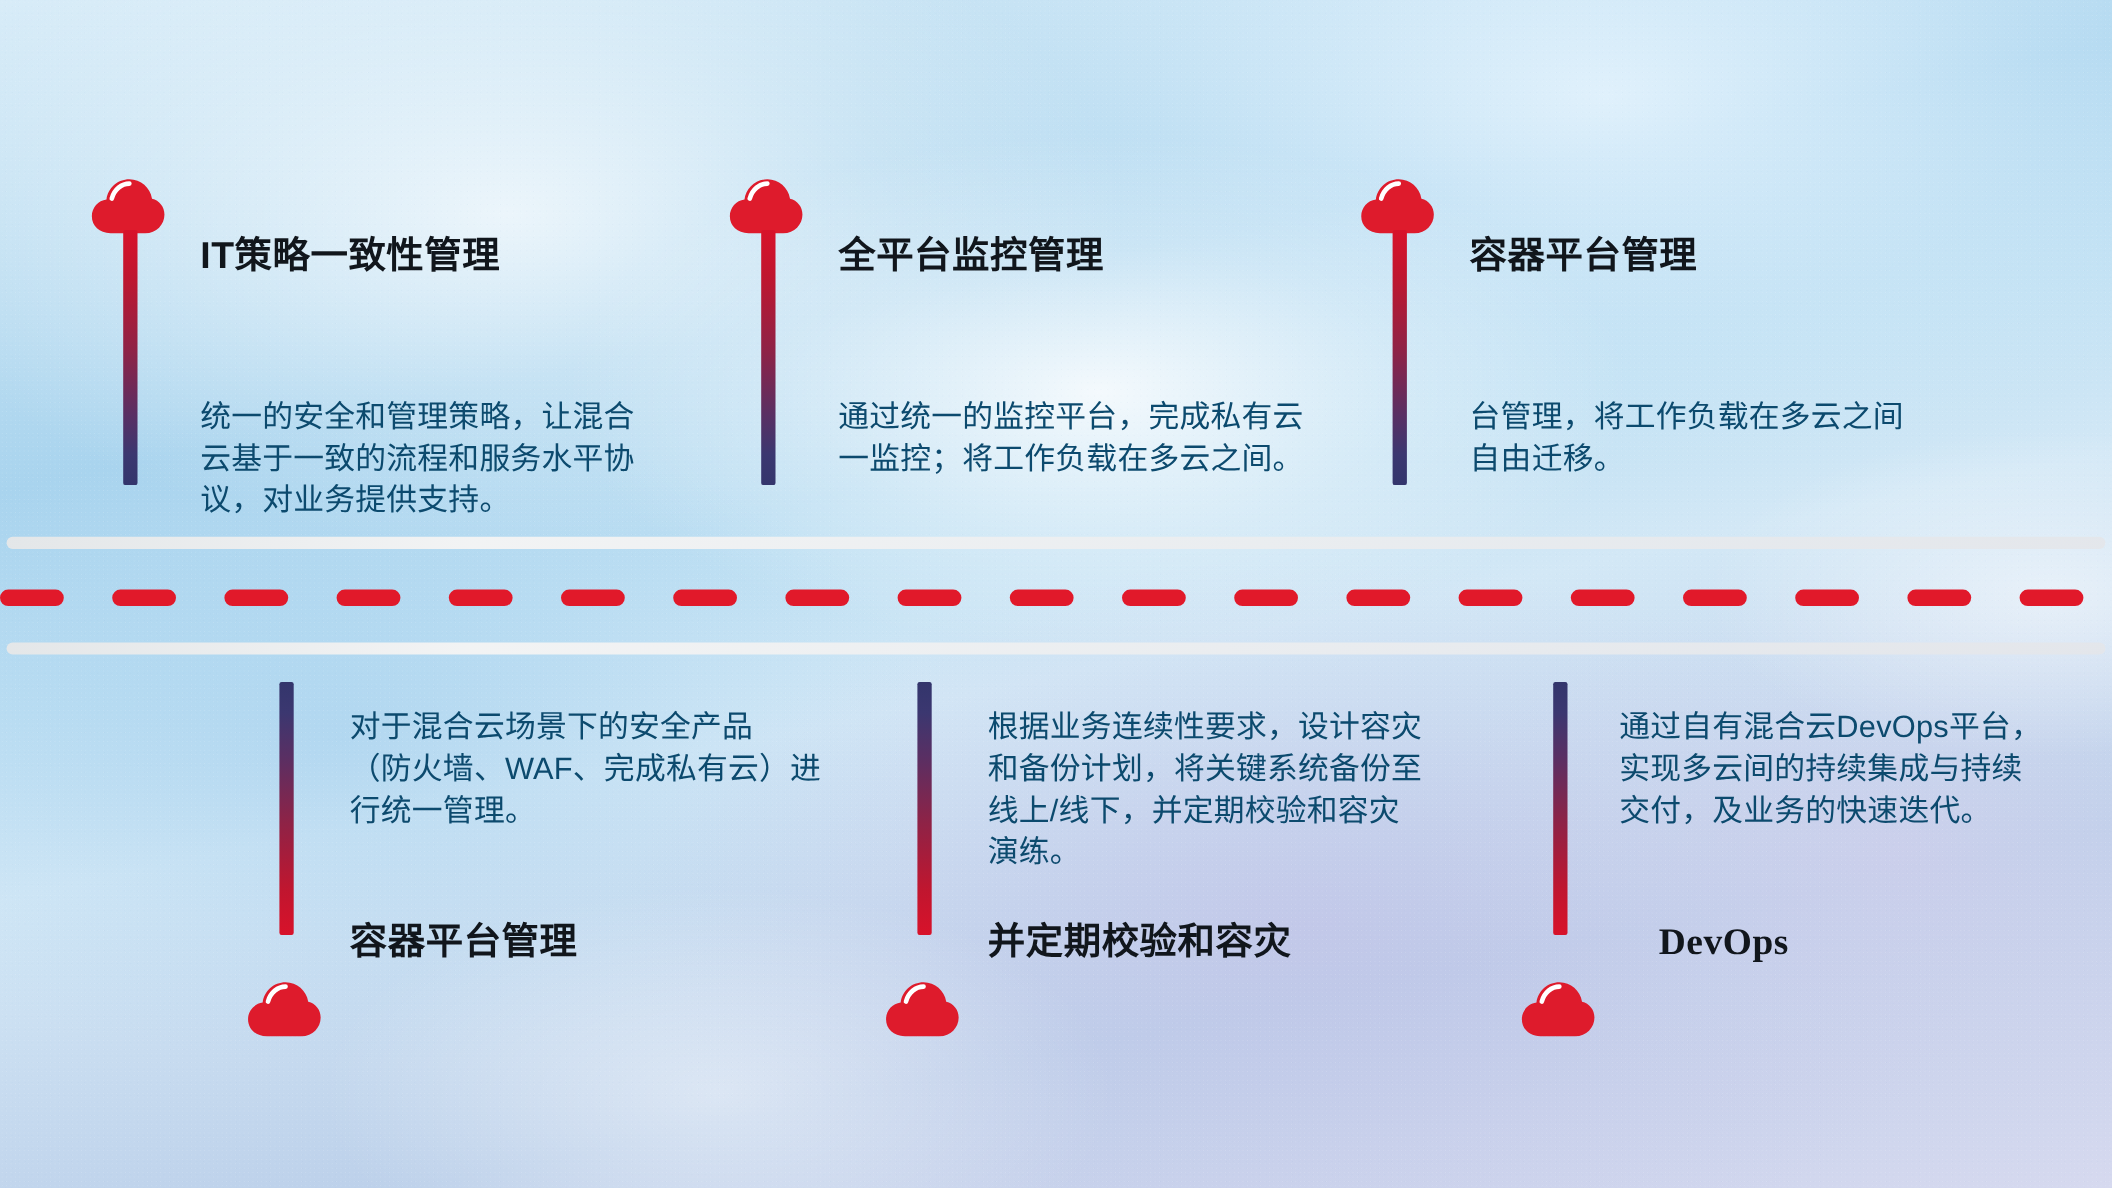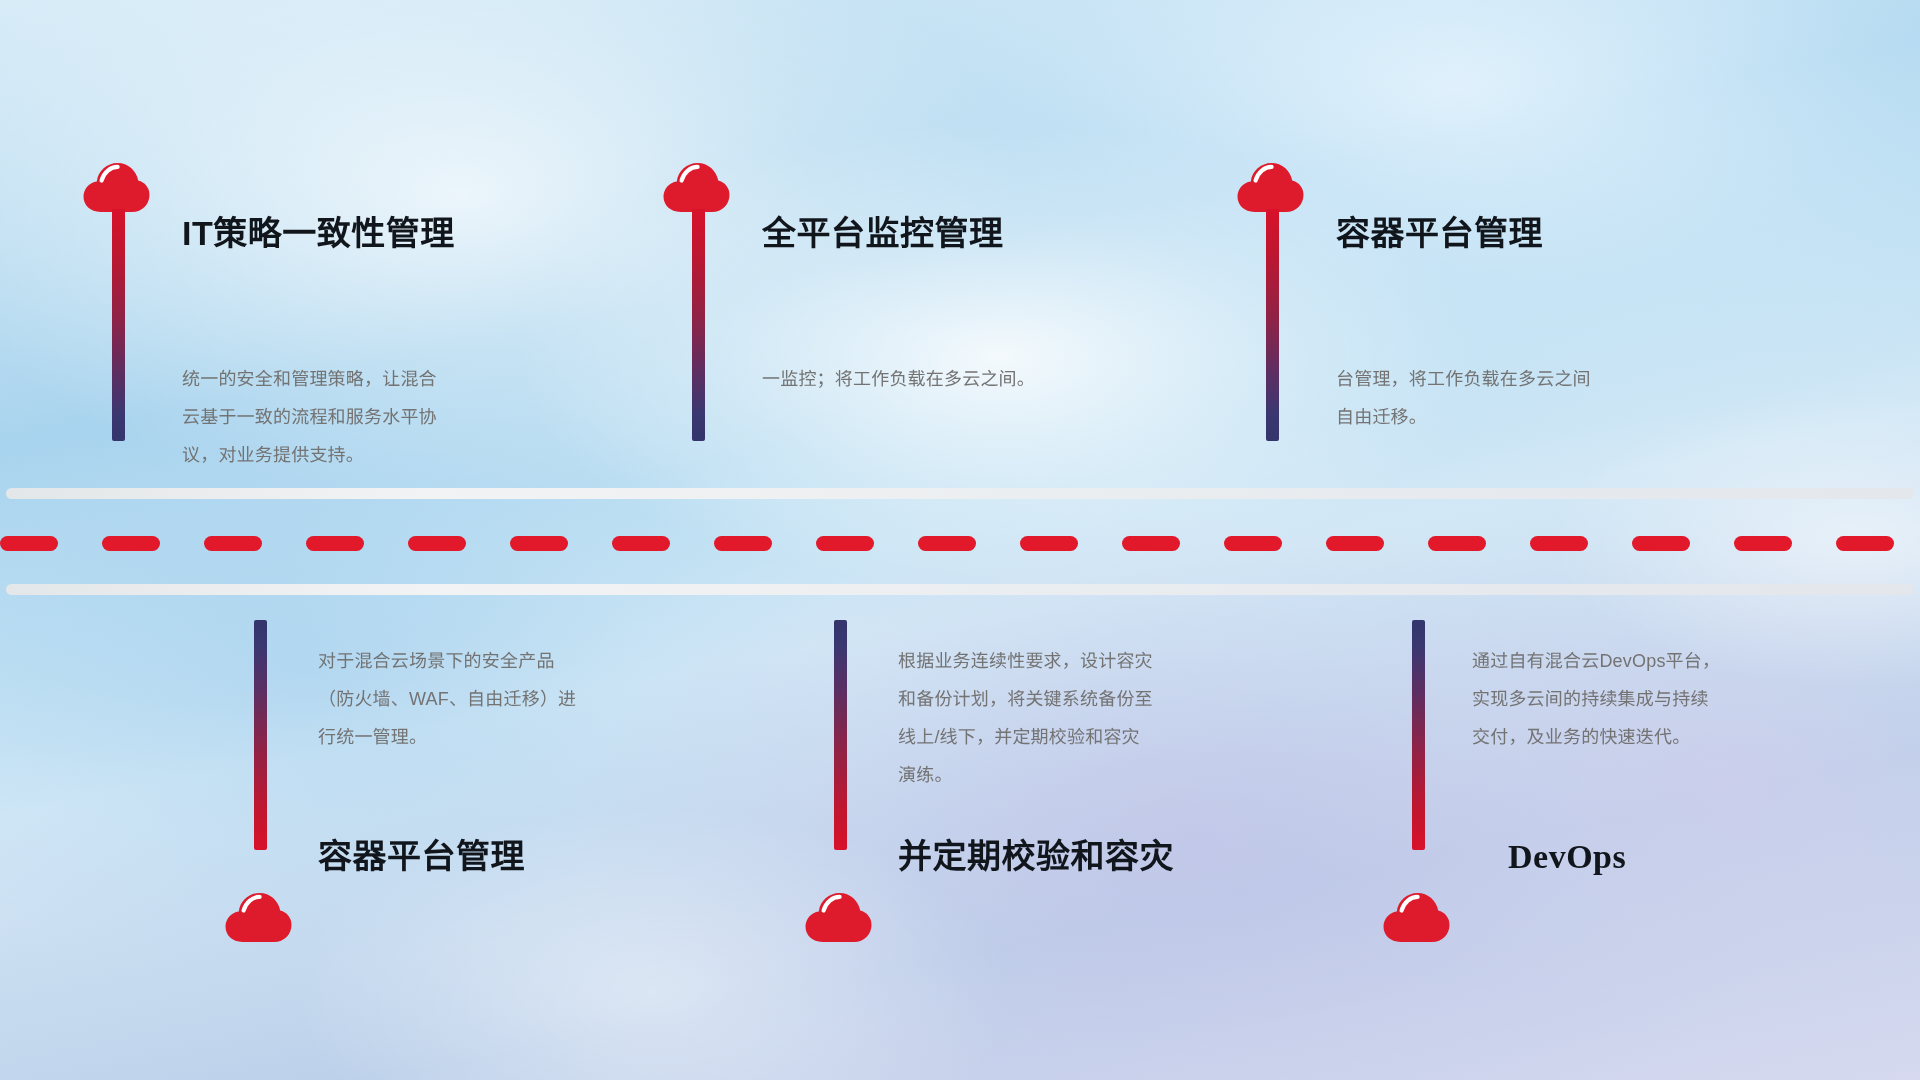--- a/index.html
+++ b/index.html
@@ -153,22 +153,22 @@
     font-size: 34px;
     font-weight: 700;
     letter-spacing: 0.5px;
     white-space: nowrap;
     line-height: 1.1;
   }
 
   
   .body-text {
     position: absolute;
-    color: #737373;
-    font-size: 18px;
+    color: #0c4a6e;
+    font-size: 28px;
     line-height: 38px;
     letter-spacing: 0.2px;
     font-weight: 400;
   }
   .body-text .ln { display: block; white-space: nowrap; }
 </style>
 </head>
 <body>
 
 <div id="stage">
@@ -203,20 +203,21 @@
   <div class="item-top" style="left:0;">
     <div class="marker" style="left:684px; top:0;">
       <svg class="cloud-icon" style="left:-22px; top:0;" viewBox="0 0 68 54">
         <path d="M18.5 52 C8.3 52 1.5 45.2 1.5 36.6 C1.5 28.8 7.2 22.4 14.8 21.4 C16.1 10.9 24.9 3 35.6 3 C46.0 3 54.6 10.6 56.2 20.6 C62.9 22.1 67.5 28.0 67.5 34.9 C67.5 44.0 60.3 52 50.0 52 Z" fill="#de1b2c"></path>
         <path d="M19.6 20.5 C21.9 12.1 28.6 6.9 35.6 6.9" stroke="#ffffff" stroke-width="4.2" stroke-linecap="round" fill="none"></path>
       </svg>
       <div class="stem down" style="top:49px; height:232px;"></div>
     </div>
     <div class="heading" style="left:762px; top:55px;">全平台监控管理</div>
     <div class="body-text" style="left:762px; top:200px; width:450px;">
+      <span class="ln">通过统一的监控平台，完成私有云</span>
       <span class="ln">一监控；将工作负载在多云之间。</span>
     </div>
   </div>
 
   <div class="item-top" style="left:0;">
     <div class="marker" style="left:1258px; top:0;">
       <svg class="cloud-icon" style="left:-22px; top:0;" viewBox="0 0 68 54">
         <path d="M18.5 52 C8.3 52 1.5 45.2 1.5 36.6 C1.5 28.8 7.2 22.4 14.8 21.4 C16.1 10.9 24.9 3 35.6 3 C46.0 3 54.6 10.6 56.2 20.6 C62.9 22.1 67.5 28.0 67.5 34.9 C67.5 44.0 60.3 52 50.0 52 Z" fill="#de1b2c"></path>
         <path d="M19.6 20.5 C21.9 12.1 28.6 6.9 35.6 6.9" stroke="#ffffff" stroke-width="4.2" stroke-linecap="round" fill="none"></path>
       </svg>
@@ -258,21 +259,21 @@
   <div class="item-bottom" style="left:0;">
     <div class="marker" style="left:246px; top:0;">
       <div class="stem up" style="top:0px; height:230px;"></div>
       <svg class="cloud-icon" style="left:-22px; top:270px;" viewBox="0 0 68 54">
         <path d="M18.5 52 C8.3 52 1.5 45.2 1.5 36.6 C1.5 28.8 7.2 22.4 14.8 21.4 C16.1 10.9 24.9 3 35.6 3 C46.0 3 54.6 10.6 56.2 20.6 C62.9 22.1 67.5 28.0 67.5 34.9 C67.5 44.0 60.3 52 50.0 52 Z" fill="#de1b2c"></path>
         <path d="M19.6 20.5 C21.9 12.1 28.6 6.9 35.6 6.9" stroke="#ffffff" stroke-width="4.2" stroke-linecap="round" fill="none"></path>
       </svg>
     </div>
     <div class="body-text" style="left:318px; top:22px; width:420px;">
       <span class="ln">对于混合云场景下的安全产品</span>
-      <span class="ln">（防火墙、WAF、自由迁移）进</span>
+      <span class="ln">（防火墙、WAF、完成私有云）进</span>
       <span class="ln">行统一管理。</span>
     </div>
     <div class="heading" style="left:318px; top:218px;">容器平台管理</div>
   </div>
 
   <div class="item-bottom" style="left:0;">
     <div class="marker" style="left:826px; top:0;">
       <div class="stem up" style="top:0px; height:230px;"></div>
       <svg class="cloud-icon" style="left:-22px; top:270px;" viewBox="0 0 68 54">
         <path d="M18.5 52 C8.3 52 1.5 45.2 1.5 36.6 C1.5 28.8 7.2 22.4 14.8 21.4 C16.1 10.9 24.9 3 35.6 3 C46.0 3 54.6 10.6 56.2 20.6 C62.9 22.1 67.5 28.0 67.5 34.9 C67.5 44.0 60.3 52 50.0 52 Z" fill="#de1b2c"></path>

